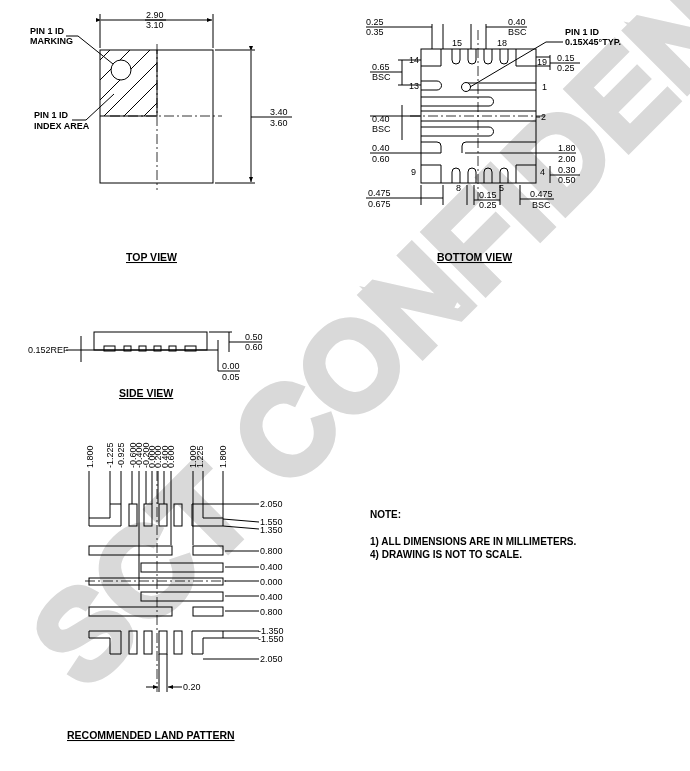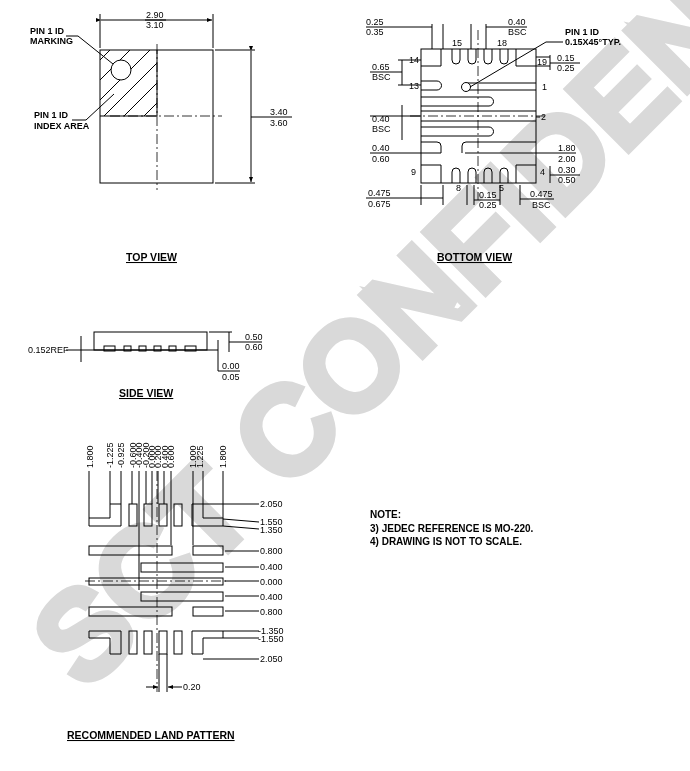--- a/index.html
+++ b/index.html
@@ -5,21 +5,21 @@
   html,body{margin:0;padding:0;background:#fff;}
   body{width:690px;height:771px;position:relative;overflow:hidden;font-family:"Liberation Sans",sans-serif;}
   svg{position:absolute;left:0;top:0;}
   .ln{stroke:#000;stroke-width:1;fill:none;}
   .cl{stroke:#000;stroke-width:0.8;fill:none;stroke-dasharray:10 3 2 3;}
   .t{font-family:"Liberation Sans",sans-serif;font-size:9px;fill:#000;}
   .tb{font-family:"Liberation Sans",sans-serif;font-size:9px;font-weight:bold;fill:#000;}
   .ttl{font-family:"Liberation Sans",sans-serif;font-size:10.5px;font-weight:bold;fill:#000;text-decoration:underline;}
   .wm{font-family:"Liberation Sans",sans-serif;font-size:118px;fill:none;stroke:#d9d9d9;stroke-width:12;letter-spacing:4px;}
   .note{position:absolute;left:370px;top:508px;font-size:10px;font-weight:bold;color:#000;line-height:13.5px;}
-  .note .h{}
+  .note .h{margin-bottom:13px;}
 </style>
 </head>
 <body>
 
 <svg width="690" height="771" viewBox="0 0 690 771">
   <defs>
     <marker id="ar" markerWidth="6" markerHeight="6" refX="5" refY="3" orient="auto">
         <path d="M0,1 L5,3 L0,5" fill="#000"></path>
       </marker>
     <clipPath id="pin1clip">
@@ -281,15 +281,15 @@
     <line class="ln" x1="167" y1="654" x2="167" y2="692"></line>
     <line class="ln" x1="146" y1="687" x2="158" y2="687" marker-end="url(#ar)"></line>
     <line class="ln" x1="182" y1="687" x2="168" y2="687" marker-end="url(#ar)"></line>
     <text class="t" x="183" y="690">0.20</text>
     <text class="ttl" x="67" y="739">RECOMMENDED LAND PATTERN</text>
   </g>
 </svg>
 
 <div class="note">
   <div class="h">NOTE:</div>
-  <div>3) JEDEC REFERENCE IS MO-220.</div>
+  <div>1) ALL DIMENSIONS ARE IN MILLIMETERS.</div>
   <div>4) DRAWING IS NOT TO SCALE.</div>
 </div>
 
 </body></html>

